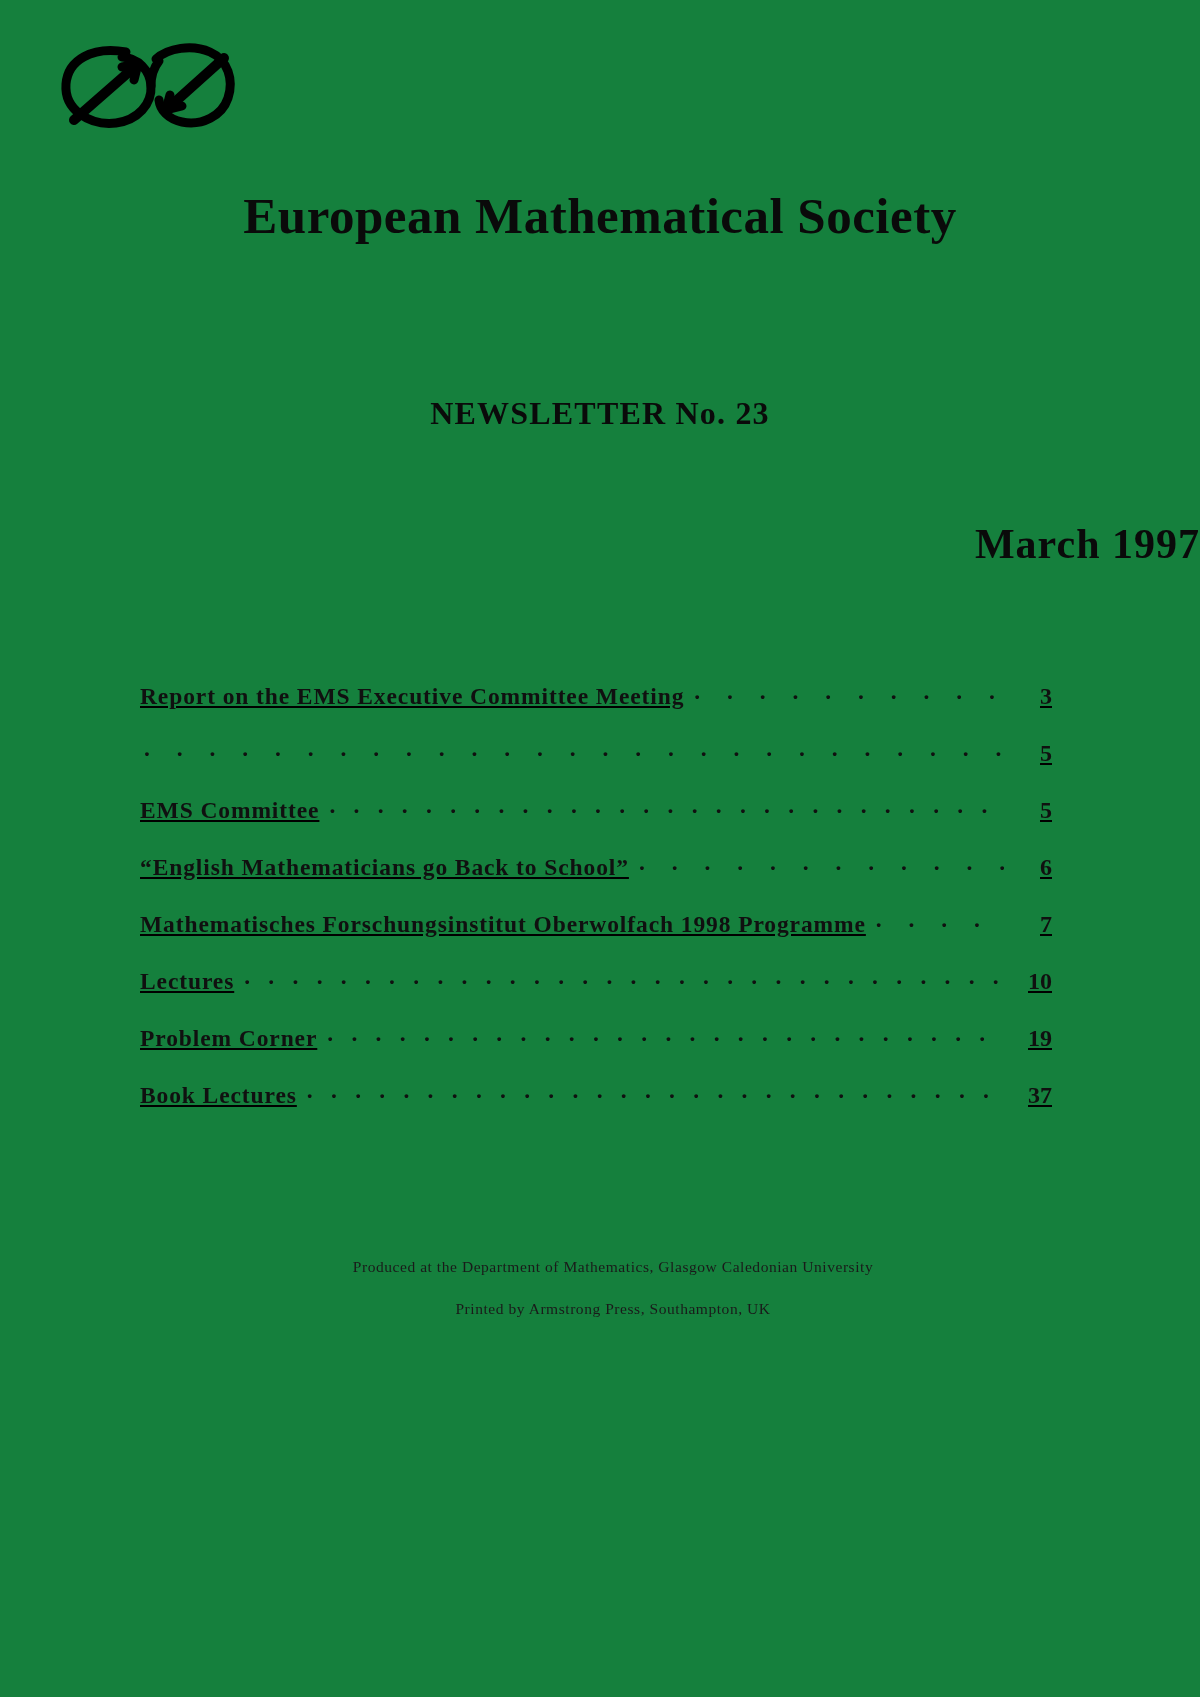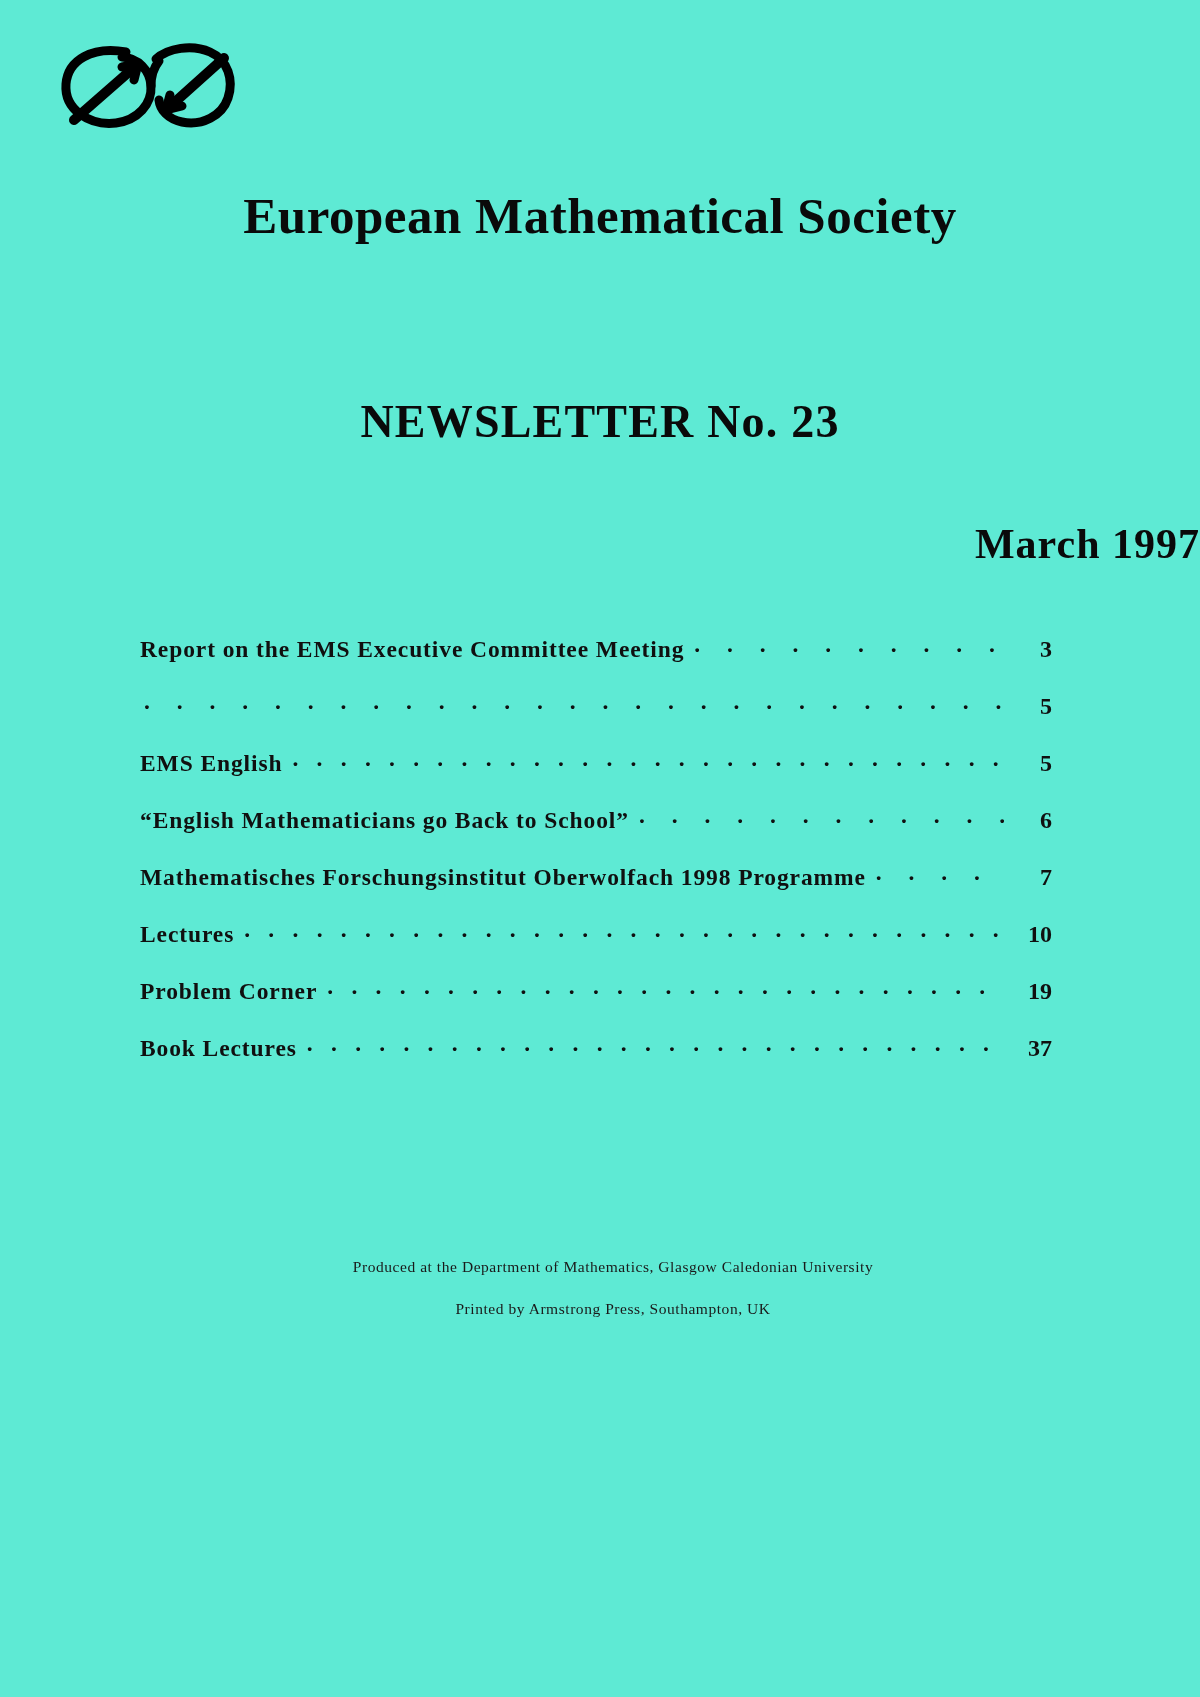--- a/index.html
+++ b/index.html
@@ -14,21 +14,21 @@
     position: relative;
     overflow: hidden;
     font-family: "Liberation Serif", "DejaVu Serif", serif;
     color: #000000;
     -webkit-font-smoothing: antialiased;
   }
 
   .page {
     position: absolute;
     inset: 0;
-    background: #5eead4;
+    background: #15803d;
   }
 
   
   .logo-wrap {
     position: absolute;
     left: 52px;
     top: 26px;
     width: 190px;
     height: 120px;
   }
@@ -50,21 +50,21 @@
   }
 
   .newsletter-line {
     position: absolute;
     left: 0;
     right: 0;
     top: 395px;
     text-align: center;
     font-family: "Liberation Serif", "DejaVu Serif", serif;
     font-weight: bold;
-    font-size: 46px;
+    font-size: 32px;
     letter-spacing: 1.2px;
     color: #0a0a0a;
   }
 
   .issue-date {
     position: absolute;
     left: 0;
     right: 0;
     top: 520px;
     text-align: right;
@@ -72,22 +72,23 @@
     font-weight: bold;
     font-size: 42px;
     letter-spacing: 1px;
     color: #0a0a0a;
   }
 
   
   .toc {
     position: absolute;
     left: 140px;
-    top: 633px;
+    top: 680px;
     width: 912px;
+    text-decoration: underline;
   }
   .toc-row {
     display: flex;
     align-items: baseline;
     height: 57px;
     font-family: "Liberation Serif", "DejaVu Serif", serif;
     font-size: 23.5px;
     font-weight: bold;
     letter-spacing: 0.9px;
     color: #101010;
@@ -183,21 +184,21 @@
       <span class="toc-leader"></span>
       <span class="toc-page">3</span>
     </div>
 
     <div class="toc-row">
       <span class="toc-leader"></span>
       <span class="toc-page">5</span>
     </div>
 
     <div class="toc-row">
-      <span class="toc-title">EMS English</span>
+      <span class="toc-title">EMS Committee</span>
       <span class="toc-leader tight"></span>
       <span class="toc-page">5</span>
     </div>
 
     <div class="toc-row">
       <span class="toc-title">“English Mathematicians go Back to School”</span>
       <span class="toc-leader"></span>
       <span class="toc-page">6</span>
     </div>
 

